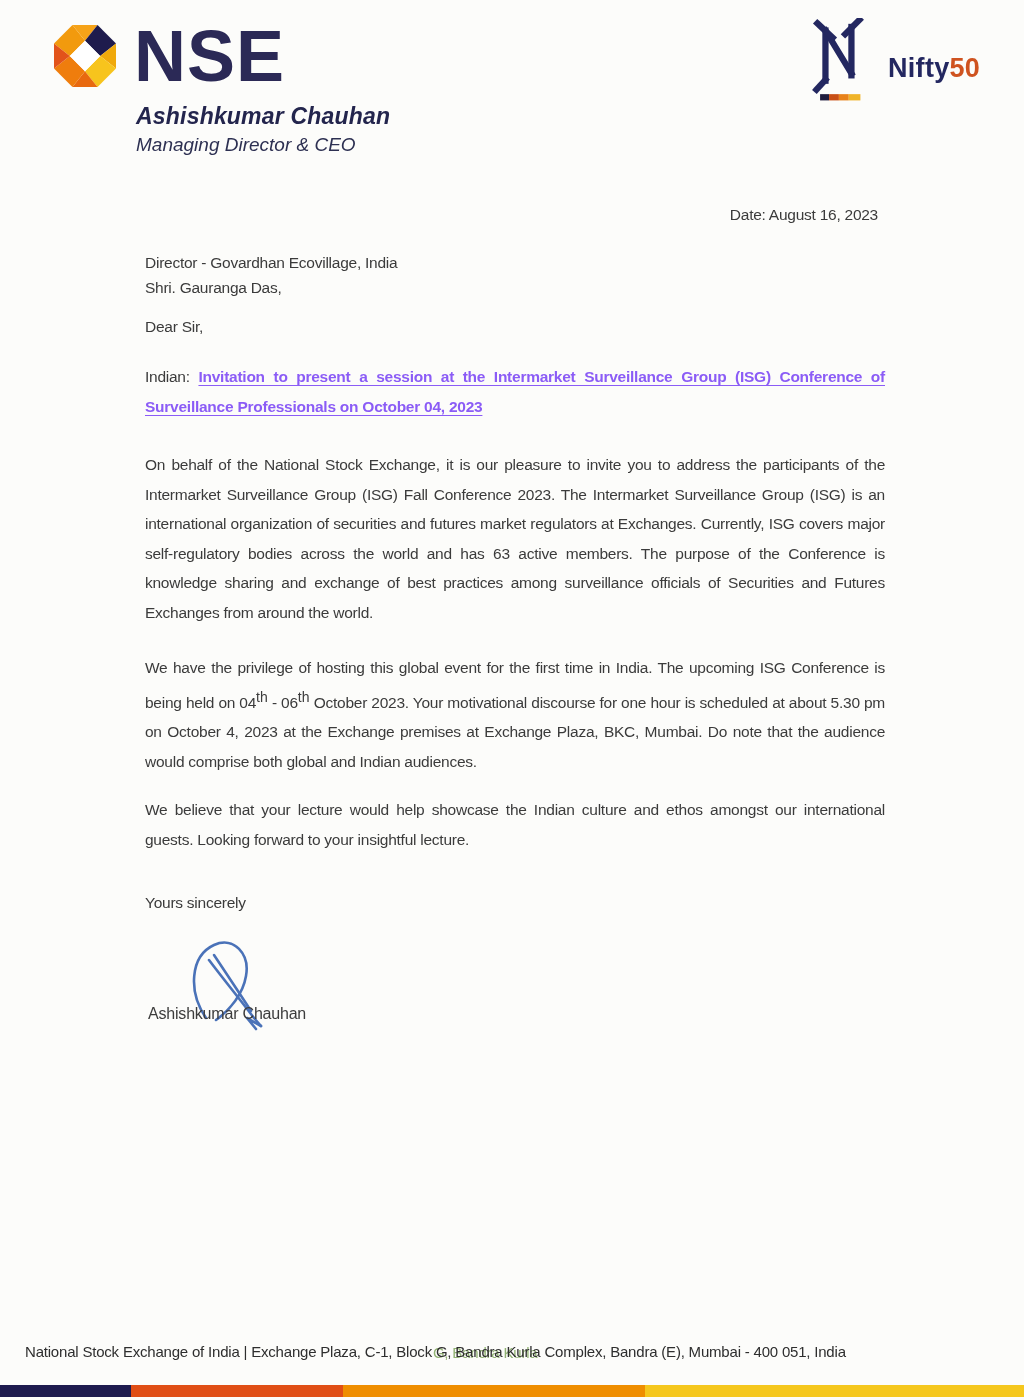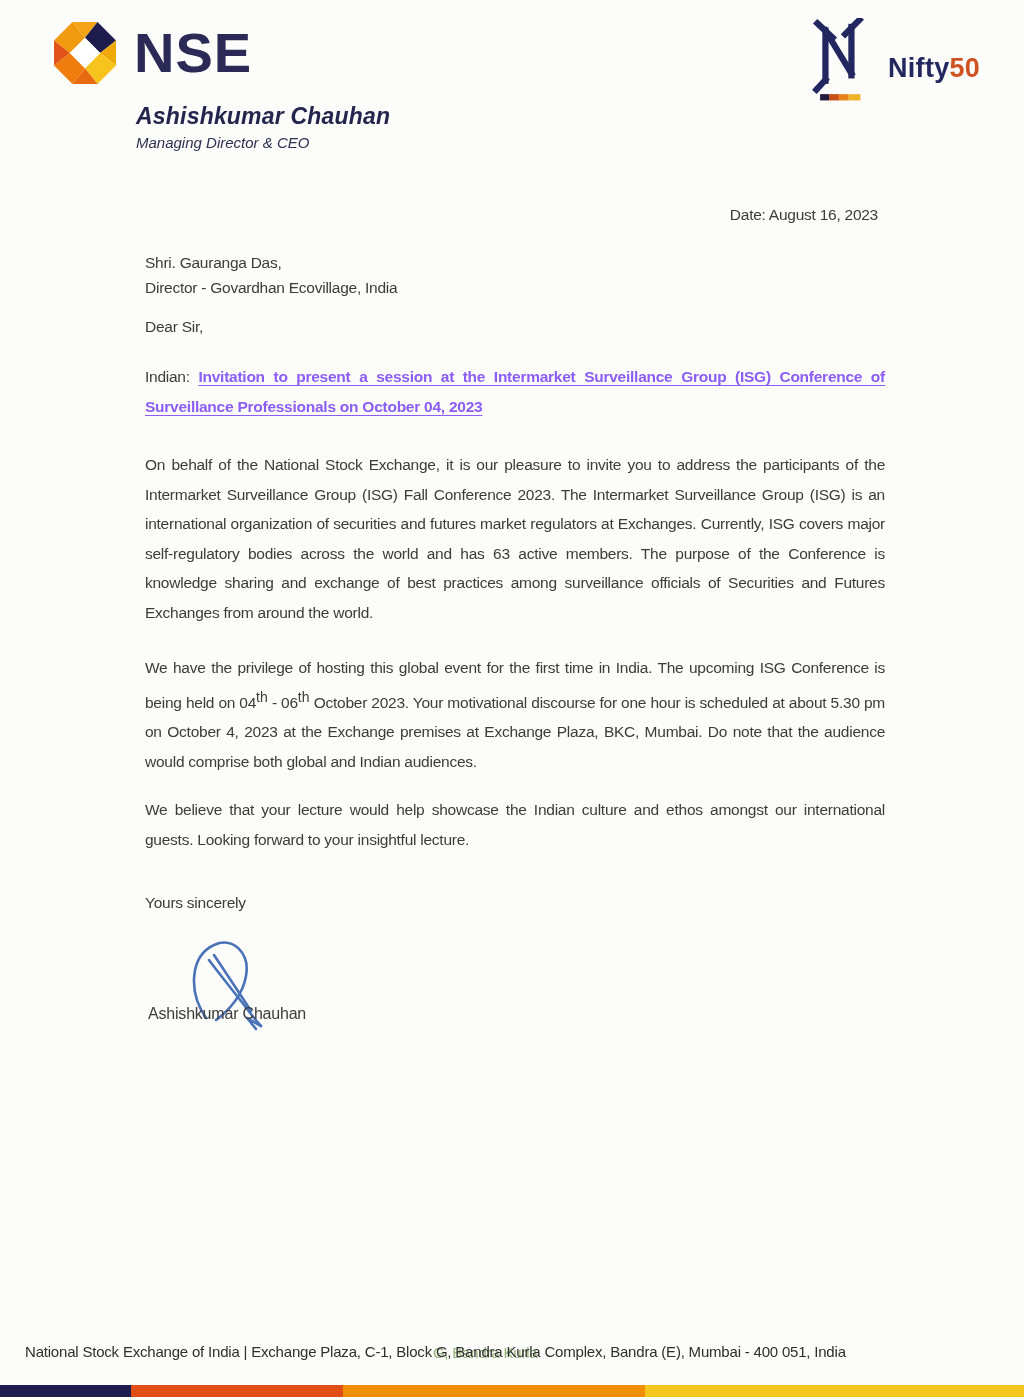--- a/index.html
+++ b/index.html
@@ -11,31 +11,31 @@
     background:#fcfcfa;
     font-family:"Liberation Sans", sans-serif;
     color:#3a3a3a;
     overflow:hidden;
   }
 
   
   .nse-lockup { position:absolute; left:52px; top:20px; display:flex; align-items:center; }
   .nse-gem { width:66px; height:66px; }
   .nse-word {
-    font-size:56px; font-weight:800; letter-spacing:1px;
+    font-size:72px; font-weight:800; letter-spacing:1px;
     color:#2b2956; margin-left:16px; line-height:1;
     font-family:"Liberation Sans", sans-serif;
   }
   .md-block { position:absolute; left:136px; top:103px; }
   .md-name {
     font-size:23px; font-weight:700; font-style:italic;
     color:#23254d; letter-spacing:0.2px;
   }
   .md-title {
-    font-size:15px; font-style:italic; color:#2d3052; margin-top:4px;
+    font-size:19px; font-style:italic; color:#2d3052; margin-top:4px;
   }
 
   .nifty-lockup { position:absolute; left:810px; top:18px; display:flex; align-items:center; }
   .nifty-mark { width:56px; height:86px; }
   .nifty-text { margin-left:22px; margin-top:14px; font-size:27px; font-weight:800; letter-spacing:0.3px; }
   .nifty-text .nifty-navy { color:#232760; }
   .nifty-text .nifty-orange { color:#cf5320; }
 
   
   .body-text { font-size:15.5px; letter-spacing:-0.25px; color:#3b3b3b; }
@@ -117,22 +117,22 @@
       <rect x="40" y="85" width="13" height="7" fill="#f0b429"></rect>
     </svg>
     <div class="nifty-text">
       <span class="nifty-navy">Nifty</span><span class="nifty-orange">50</span>
     </div>
   </div>
 
   <div class="body-text date-line">Date: August 16, 2023</div>
 
   <div class="body-text recipient">
+    <div>Director - Govardhan Ecovillage, India</div>
     <div>Shri. Gauranga Das,</div>
-    <div>Director - Govardhan Ecovillage, India</div>
   </div>
 
   <div class="body-text salutation">Dear Sir,</div>
 
   <div class="body-text subject">
     <span>Indian: </span><b>Invitation to present a session at the Intermarket Surveillance Group (ISG) Conference of Surveillance Professionals on October 04, 2023</b>
   </div>
 
   <div class="body-text para p1">On behalf of the National Stock Exchange, it is our pleasure to invite you to address the participants of the Intermarket Surveillance Group (ISG) Fall Conference 2023. The Intermarket Surveillance Group (ISG) is an international organization of securities and futures market regulators at Exchanges. Currently, ISG covers major self-regulatory bodies across the world and has 63 active members. The purpose of the Conference is knowledge sharing and exchange of best practices among surveillance officials of Securities and Futures Exchanges from around the world.</div>
 

